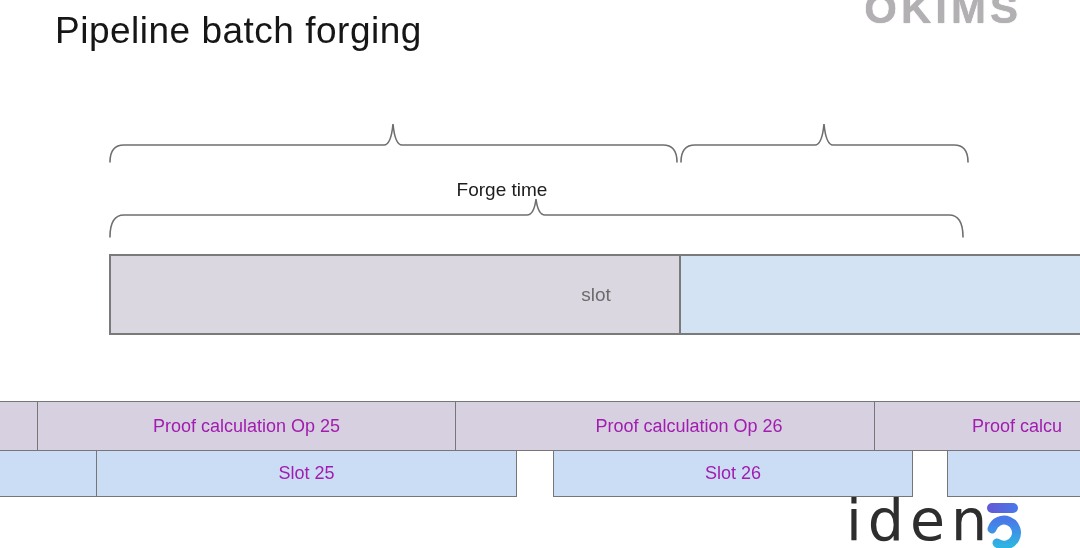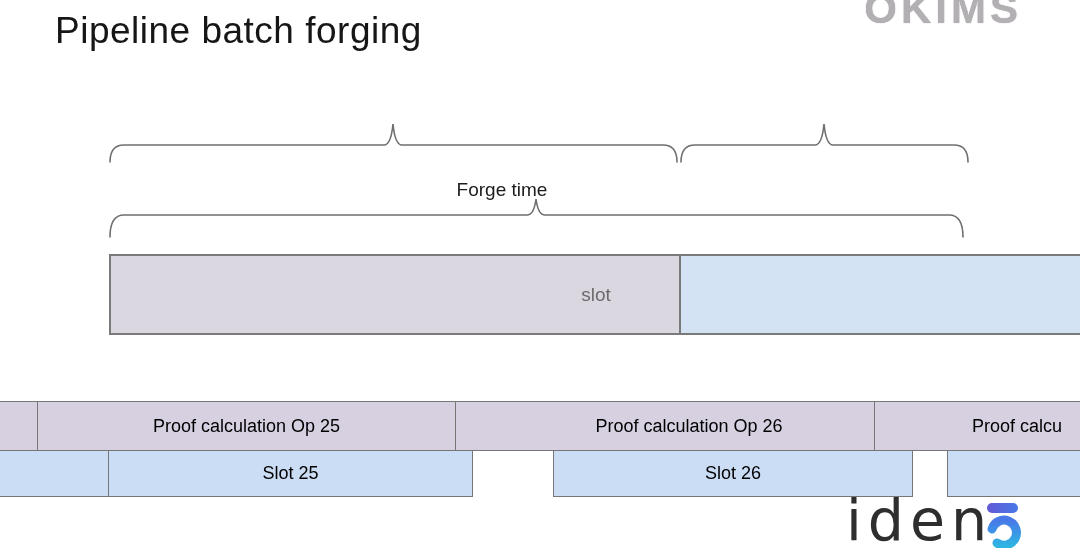--- a/index.html
+++ b/index.html
@@ -88,32 +88,32 @@
   }
 
   .cell {
     position: absolute;
     box-sizing: border-box;
     border: 1px solid #767676;
     display: flex;
     align-items: center;
     justify-content: center;
     font-size: 18px;
-    color: #000000;
+    color: #a21caf;
     white-space: nowrap;
   }
   .proof-cell { top: 401px; height: 50px; background: #d6d0e0; }
   .slot-cell  { top: 450px; height: 47px; background: #cbdcf5; }
 
   #proof-0 { left: -10px; width: 48px; }
   #proof-1 { left: 37px;  width: 419px; }
   #proof-2 { left: 455px; width: 420px; padding-left: 48px; }
   #proof-3 { left: 874px; width: 230px; justify-content: flex-start; padding-left: 97px; }
   #slot-0  { left: -10px; width: 119px; }
-  #slot-1  { left: 108px; width: 365px; }
+  #slot-1  { left: 96px; width: 421px; }
   #slot-2  { left: 528px; width: 360px; margin-left: 25px; }
   #slot-3  { left: 947px; width: 157px; }
 
   .logo-wordmark {
     position: absolute;
     left: 846px;
     top: 487px;
     font-size: 57px;
     font-weight: 400;
     letter-spacing: 6px;

